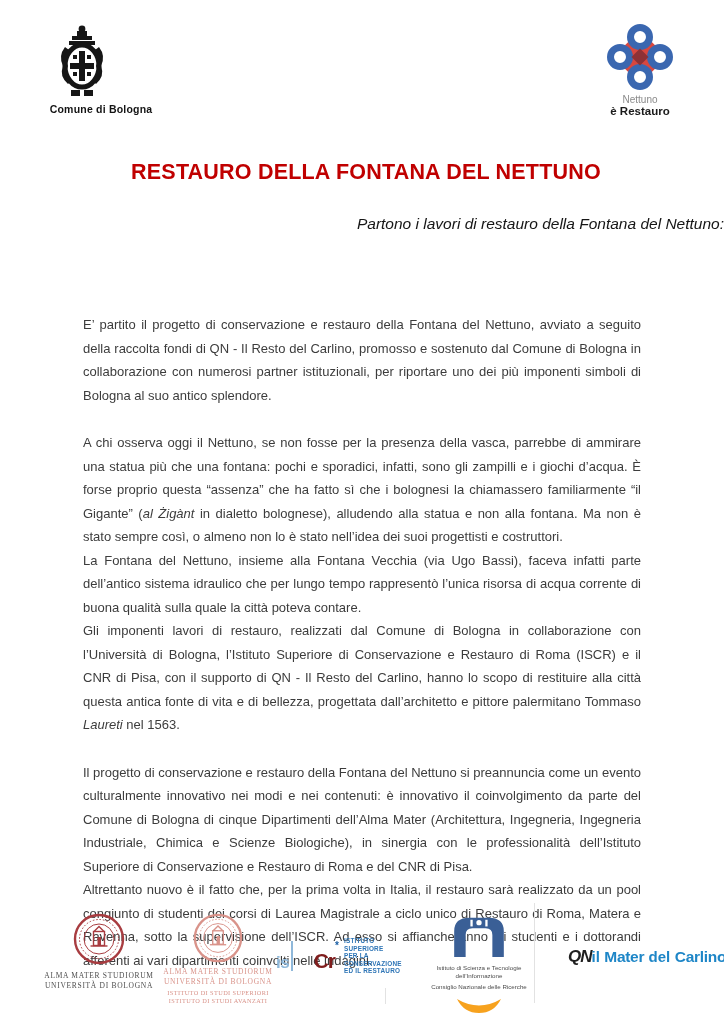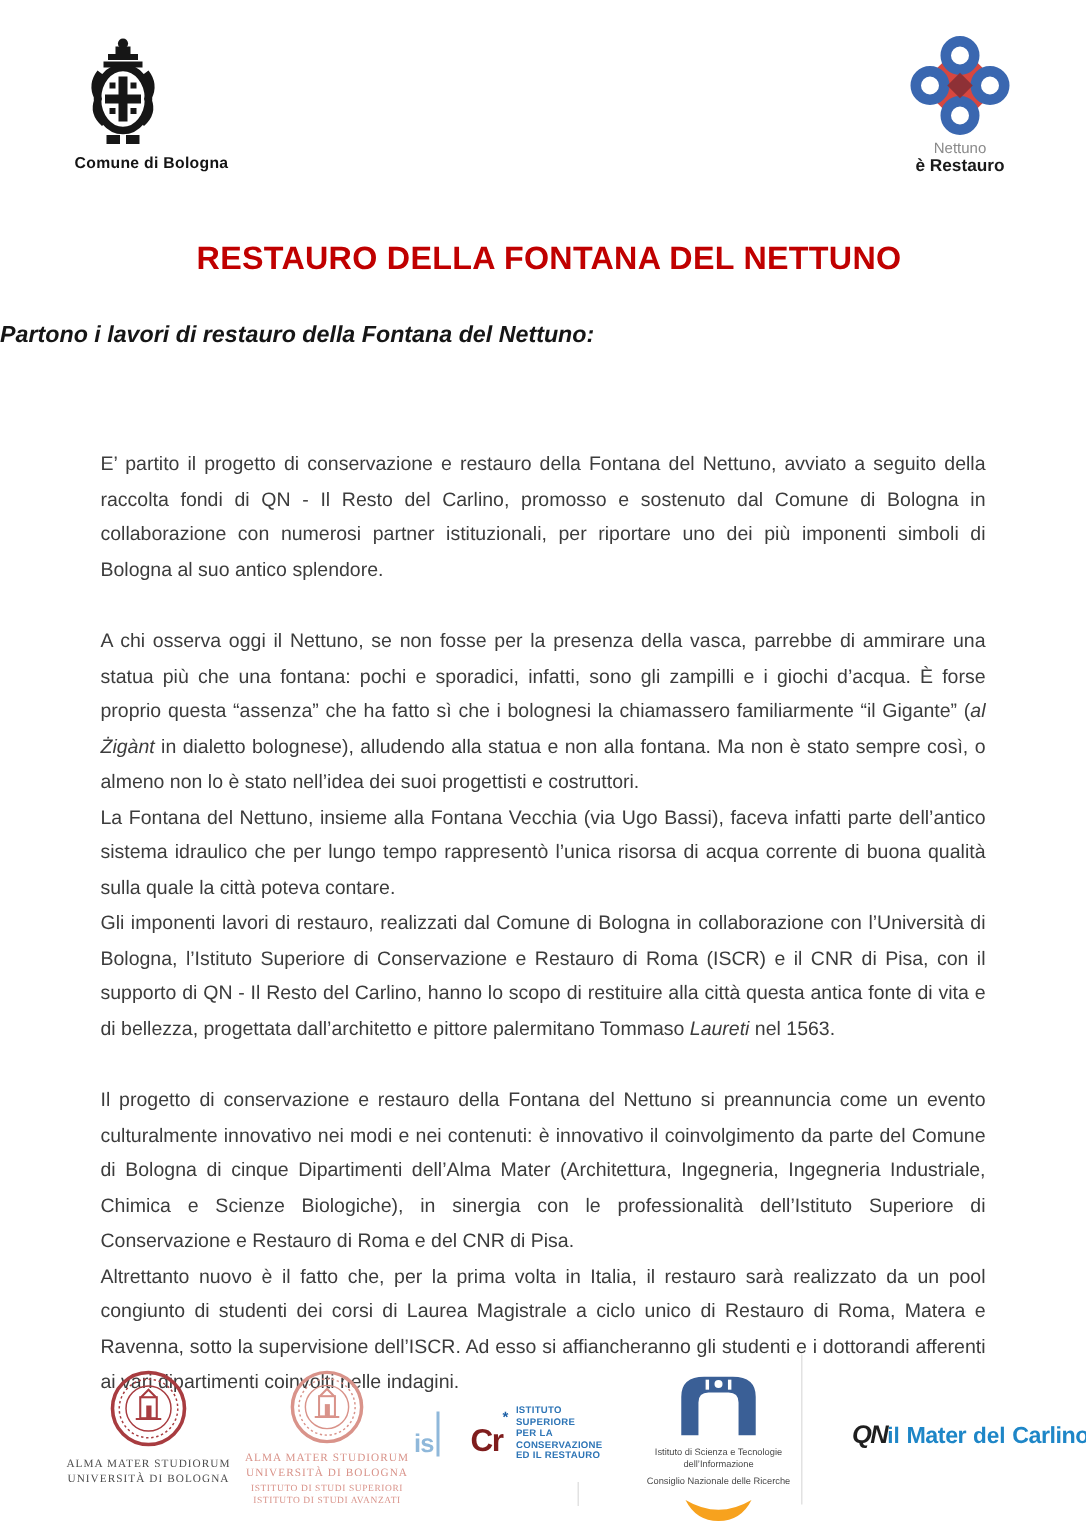--- a/index.html
+++ b/index.html
@@ -26,30 +26,30 @@
   .nettuno-center { position:absolute; left:25px; top:25px; width:12px; height:12px; background:#8e3136; transform:rotate(45deg); }
   .nettuno-line1 { margin-top:6px; font-size:10px; color:#8a8a8a; }
   .nettuno-line2 { font-size:11.5px; font-weight:bold; color:#1a1a1a; }
 
   
   .doc-title {
     position:absolute; top:160px; left:4px; width:100%; text-align:center;
     color:#c00000; font-size:21.5px; font-weight:bold; letter-spacing:.2px;
   }
   .doc-subtitle {
-    position:absolute; top:210px; left:0; width:100%; text-align:left;
-    font-size:15.5px; font-weight:bold; font-style:italic; color:#161616; line-height:28px;
+    position:absolute; top:210px; left:0; width:100%; text-align:right;
+    font-size:15.5px; font-weight:normal; font-style:italic; color:#161616; line-height:28px;
   }
 
   
   .body-text {
     position:absolute; top:297px; left:67px; width:590px;
     font-size:13px; line-height:23.5px; color:#3c3c3c; text-align:justify;
   }
-  .body-block { margin:0; }
+  .body-block { margin:16px; }
   .body-block + .body-block { margin-top:24px; }
   .body-block p { margin:0; }
   .body-block em { font-style:italic; }
 
   
   .footer { position:absolute; left:38px; top:905px; width:648px; display:flex; align-items:flex-start; }
   .fcell { text-align:center; }
 
   .cell-unibo1 { width:122px; padding-top:8px; color:#a83c40; }
   .cell-unibo2 { width:116px; padding-top:8px; color:#d9938a; }

